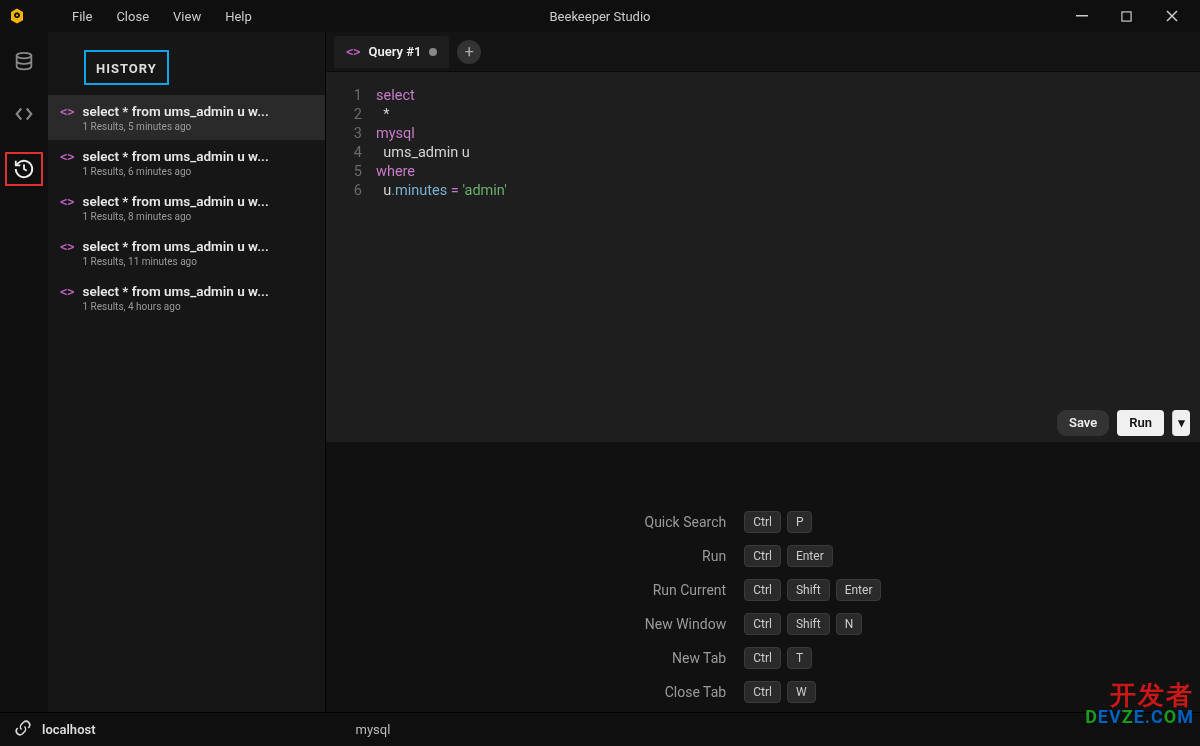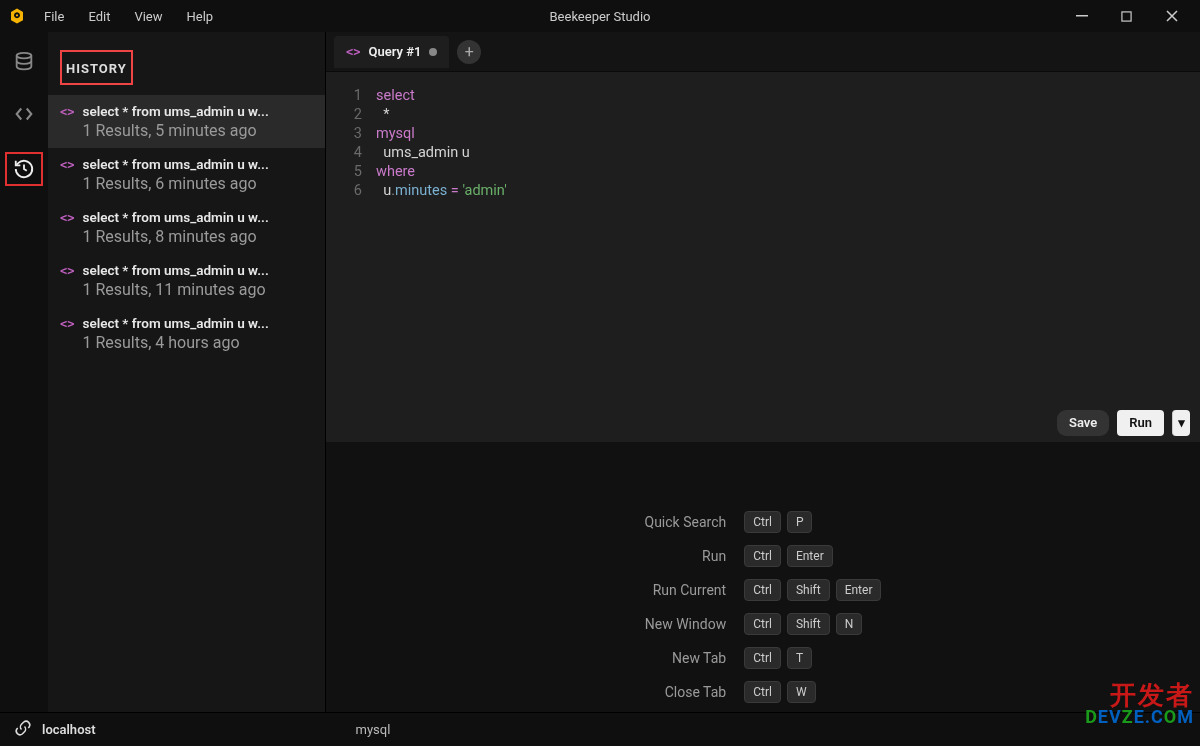--- a/index.html
+++ b/index.html
@@ -1,47 +1,47 @@
 <!DOCTYPE html>
 <html><head>
 <meta charset="utf-8">
 <style>
 * { margin: 0; padding: 0; box-sizing: border-box; font-family: -apple-system, BlinkMacSystemFont, "Segoe UI", Roboto, sans-serif; }
 html, body { width: 1200px; height: 746px; background: #0f0f0f; color: #d4d4d4; overflow: hidden; }
 
 
-.titlebar { height: 32px; background: #0f0f0f; display: flex; align-items: center; padding: 0 6px; position: relative; }
+.titlebar { height: 32px; background: #0f0f0f; display: flex; align-items: center; padding: 0 6px; position: relative; gap: 28px; }
 .logo { width: 18px; height: 18px; margin: 0 6px 0 2px; display:flex; align-items:center; justify-content:center;}
 .logo svg { width: 18px; height: 18px; }
 .menu-items { display: flex; }
 .menu-item { padding: 6px 12px; font-size: 13px; color: #ccc; cursor: pointer; }
 .title-center { position: absolute; left: 50%; transform: translateX(-50%); font-size: 13px; color: #ccc; }
 .win-controls { margin-left: auto; display: flex; }
 .win-btn { width: 45px; height: 32px; display: flex; align-items: center; justify-content: center; color: #ccc; font-size: 14px; cursor: pointer; }
 
 
 .app { display: flex; height: calc(100% - 32px - 34px); }
 .rail { width: 48px; background: #0f0f0f; display: flex; flex-direction: column; align-items: center; padding-top: 16px; gap: 24px; }
 .rail-item { width: 28px; height: 28px; display: flex; align-items: center; justify-content: center; color: #888; cursor: pointer; }
 .rail-item.active { color: #eee; }
 .rail-item.boxed { border: 2px solid #e03030; padding: 2px; width: 38px; height: 34px; }
 .rail-item svg { width: 22px; height: 22px; }
 
 .sidebar { width: 277px; background: #161616; display: flex; flex-direction: column; padding-top: 12px; }
 .sidebar-header { margin: 6px 12px 10px 12px; }
-.sidebar-header-box { border: 2px solid #ef4444; display: inline-block; padding: 6px 4px; }
+.sidebar-header-box { border: 2px solid #0ea5e9; display: inline-block; padding: 6px 10px; margin-left: 24px; }
 .sidebar-header-text { font-size: 13px; font-weight: 700; letter-spacing: 1px; color: #ddd; }
 
 .hist-list { display: flex; flex-direction: column; }
 .hist-item { padding: 8px 12px 8px 12px; display: flex; gap: 8px; cursor: pointer; }
 .hist-item.selected { background: #2a2a2a; }
 .hist-icon { color: #c060c0; flex-shrink: 0; margin-top: 2px; font-family: monospace; font-size: 12px; font-weight: bold; }
 .hist-text { display: flex; flex-direction: column; overflow: hidden; }
 .hist-title { font-size: 13.5px; font-weight: 600; color: #e8e8e8; white-space: nowrap; overflow: hidden; text-overflow: ellipsis; }
-.hist-sub { font-size: 16px; color: #9a9a9a; margin-top: 2px; }
+.hist-sub { font-size: 10px; color: #9a9a9a; margin-top: 2px; }
 
 .editor-area { flex: 1; display: flex; flex-direction: column; background: #1a1a1a; border-left: 1px solid #000; }
 .tabs-row { height: 40px; background: #141414; display: flex; align-items: center; padding-left: 8px; gap: 8px; border-bottom: 1px solid #0a0a0a; }
 .tab { display: flex; align-items: center; gap: 8px; background: #1e1e1e; height: 32px; padding: 0 12px; border-radius: 4px 4px 0 0; cursor: pointer; }
 .tab-icon { color: #c060c0; font-family: monospace; font-size: 12px; font-weight: bold; }
 .tab-label { font-size: 13px; font-weight: 600; color: #eee; }
 .tab-dot { width: 8px; height: 8px; border-radius: 50%; background: #888; }
 .tab-add { width: 24px; height: 24px; border-radius: 50%; background: #333; display: flex; align-items: center; justify-content: center; color: #aaa; font-size: 16px; cursor: pointer; }
 
 .code-block { flex: 0 0 auto; padding: 14px 0 14px 0; background: #1e1e1e; font-family: "Consolas", "Courier New", monospace; font-size: 14.5px; line-height: 19px; position: relative; height: 330px; }
@@ -84,21 +84,21 @@
 
 <div class="titlebar">
   <div class="logo">
     <svg viewBox="0 0 24 24">
         <path fill="#f5b300" d="M12 2 L20 6.5 V17.5 L12 22 L4 17.5 V6.5 Z"></path>
         <path fill="#0f0f0f" d="M12 7 a4 4 0 1 0 0.001 0 M12 9.5 a1.5 1.5 0 1 1 -0.001 0"></path>
       </svg>
   </div>
   <div class="menu-items">
     <div class="menu-item">File</div>
-    <div class="menu-item">Edit</div>
+    <div class="menu-item">Close</div>
     <div class="menu-item">View</div>
     <div class="menu-item">Help</div>
   </div>
   <div class="title-center">Beekeeper Studio</div>
   <div class="win-controls">
     <div class="win-btn">
       <svg width="12" height="12" viewBox="0 0 12 12">
           <rect y="5" width="12" height="1.5" fill="#ccc"></rect>
         </svg>
     </div>

